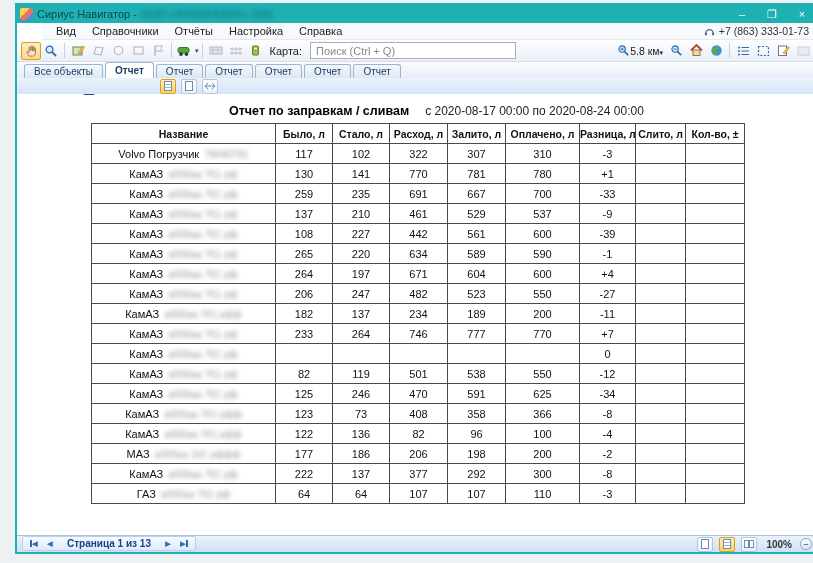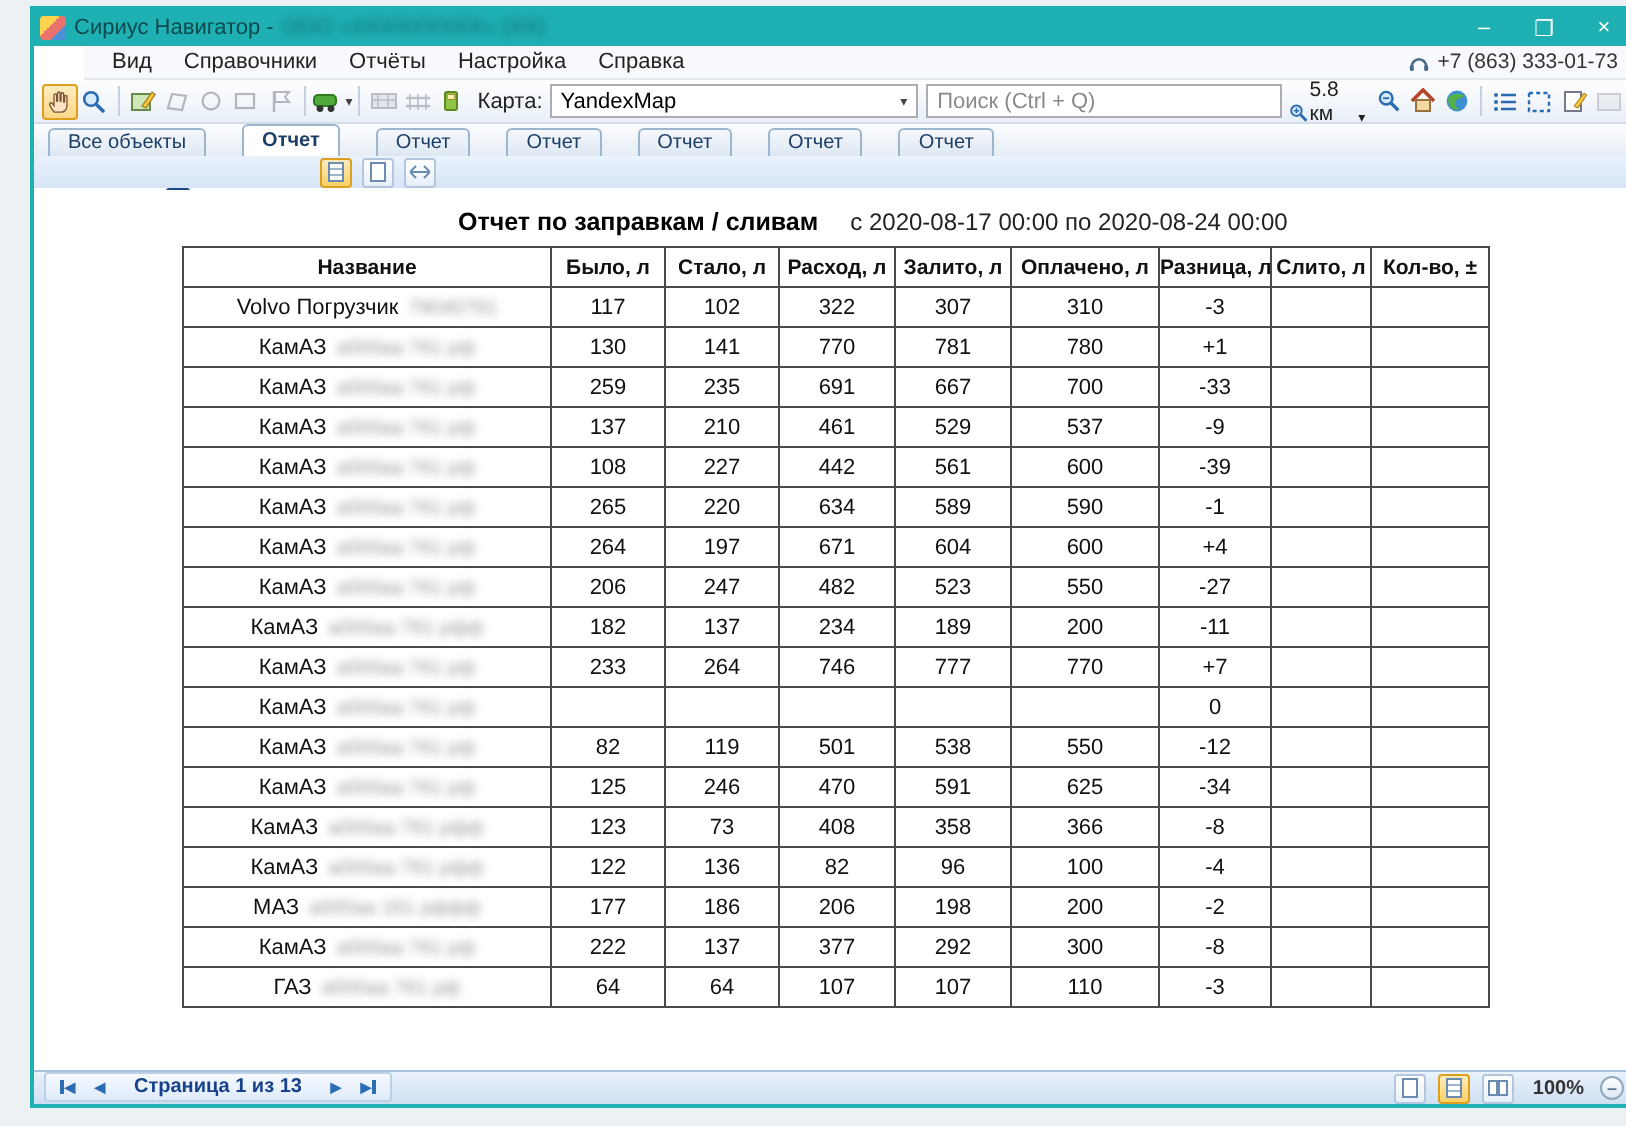--- a/index.html
+++ b/index.html
@@ -39,21 +39,21 @@
   .combo .arrow { margin-left:auto; font-size:7px; color:#444; padding:0 4px; }
   .searchbox { width:206px; height:17px; border:1px solid #abadb3; background:#fff;
     font-size:11px; color:#8a8a8a; display:flex; align-items:center; padding-left:5px; margin-left:4px; }
   .scale-btn { display:flex; align-items:flex-end; gap:0; font-size:10.5px; color:#222; padding:0 3px; }
 
   
   .tabstrip { height:16px; background:linear-gradient(#fcfdfe,#e6edf5); display:flex;
     align-items:flex-end; padding-left:7px; flex:0 0 auto; }
   .tab { height:14px; padding:0 9px; font-size:10px; color:#1c3e66;
     background:linear-gradient(#f5f8fc,#dde7f2); border:1px solid #9db6cf; border-bottom:none;
-    border-radius:3px 3px 0 0; margin-right:18px; display:flex; align-items:center; white-space:nowrap; }
+    border-radius:3px 3px 0 0; margin-right:2px; display:flex; align-items:center; white-space:nowrap; }
   .tab.active { background:#fff; height:16px; font-weight:bold; }
 
   
   .rtoolbar { height:17px; background:linear-gradient(#eaf2fc,#d6e5f7); border-bottom:1px solid #fff;
     display:flex; align-items:center; font-size:10px; color:#15428b; padding-left:5px; gap:3px; flex:0 0 auto; }
   .rbtn { display:flex; align-items:center; gap:3px; padding:0 3px; height:15px; border-radius:2px;margin-top:28px; }
   .vbtn { width:16px; height:15px; border:1px solid #b3c6dd; background:linear-gradient(#fff,#e8eff8);
     border-radius:2px; display:flex; align-items:center; justify-content:center; margin:0 1px; }
   .vbtn.selected { border-color:#dda01d; background:linear-gradient(#fdecc0,#fbd064); }
   .pg { width:8px; height:10px; background:#fff; border:1px solid #6b8cb0; }
@@ -180,24 +180,20 @@
           <path d="M3 2v8M7 2v8M11 2v8" stroke="#778" stroke-width=".8"></path>
         </svg>
     </span>
     <span class="tbtn">
       <svg width="12" height="13" viewBox="0 0 12 13">
         <rect x="2.5" y="2" width="6" height="9" rx="1" fill="#8fc645" stroke="#5a8a20"></rect>
         <rect x="3.6" y="3.2" width="3.8" height="2.6" fill="#fdf0b0" stroke="#9a8a30" stroke-width=".5"></rect>
       </svg>
     </span>
     <span class="map-label">Карта:</span>
-    <span class="combo">
-      <span>YandexMap</span>
-      <span class="arrow">▾</span>
-    </span>
     <span class="searchbox">Поиск (Ctrl + Q)</span>
 
     <span style="margin-left:auto;"></span>
     <span class="tbtn" style="width:auto;">
       <span class="scale-btn">
         <svg width="13" height="13" viewBox="0 0 14 14">
           <circle cx="5.5" cy="5.5" r="3.4" fill="#d6ebff" stroke="#2b6cb0" stroke-width="1.3"></circle>
           <path d="M3.8 5.5h3.4M5.5 3.8v3.4" stroke="#2b6cb0" stroke-width="1"></path>
           <line x1="8.2" y1="8.2" x2="12" y2="12" stroke="#2b6cb0" stroke-width="1.8"></line>
         </svg>

